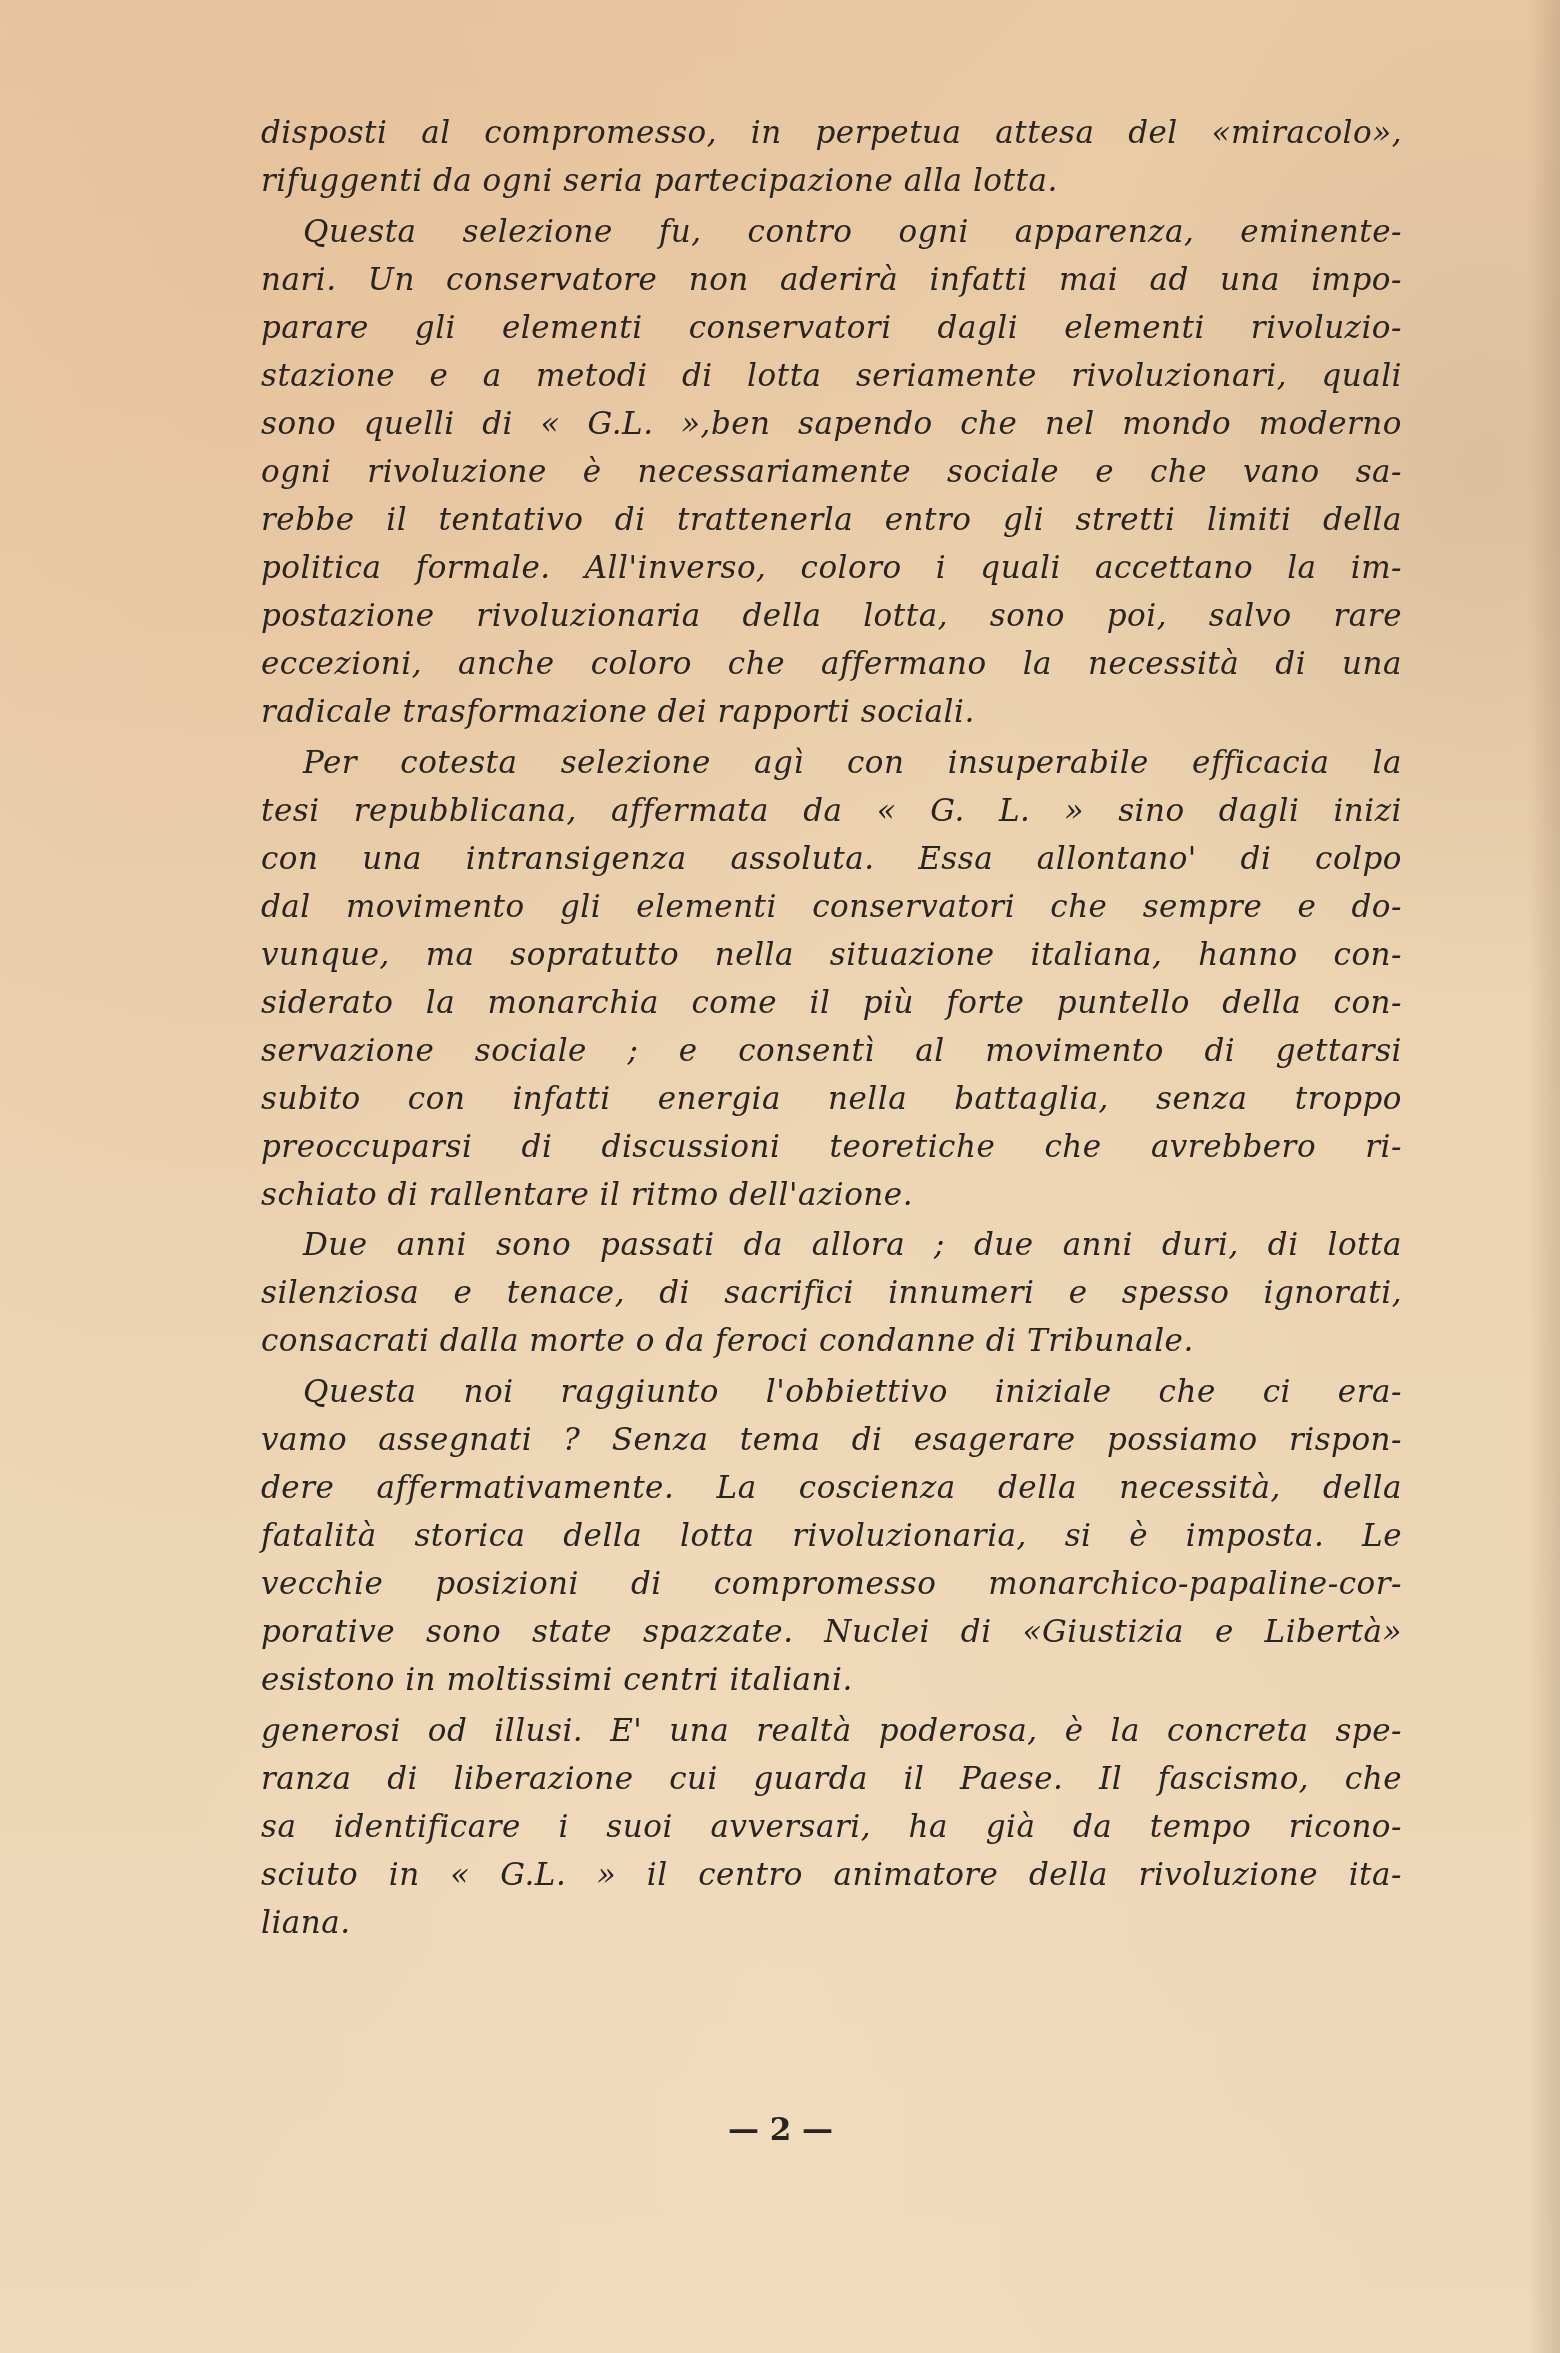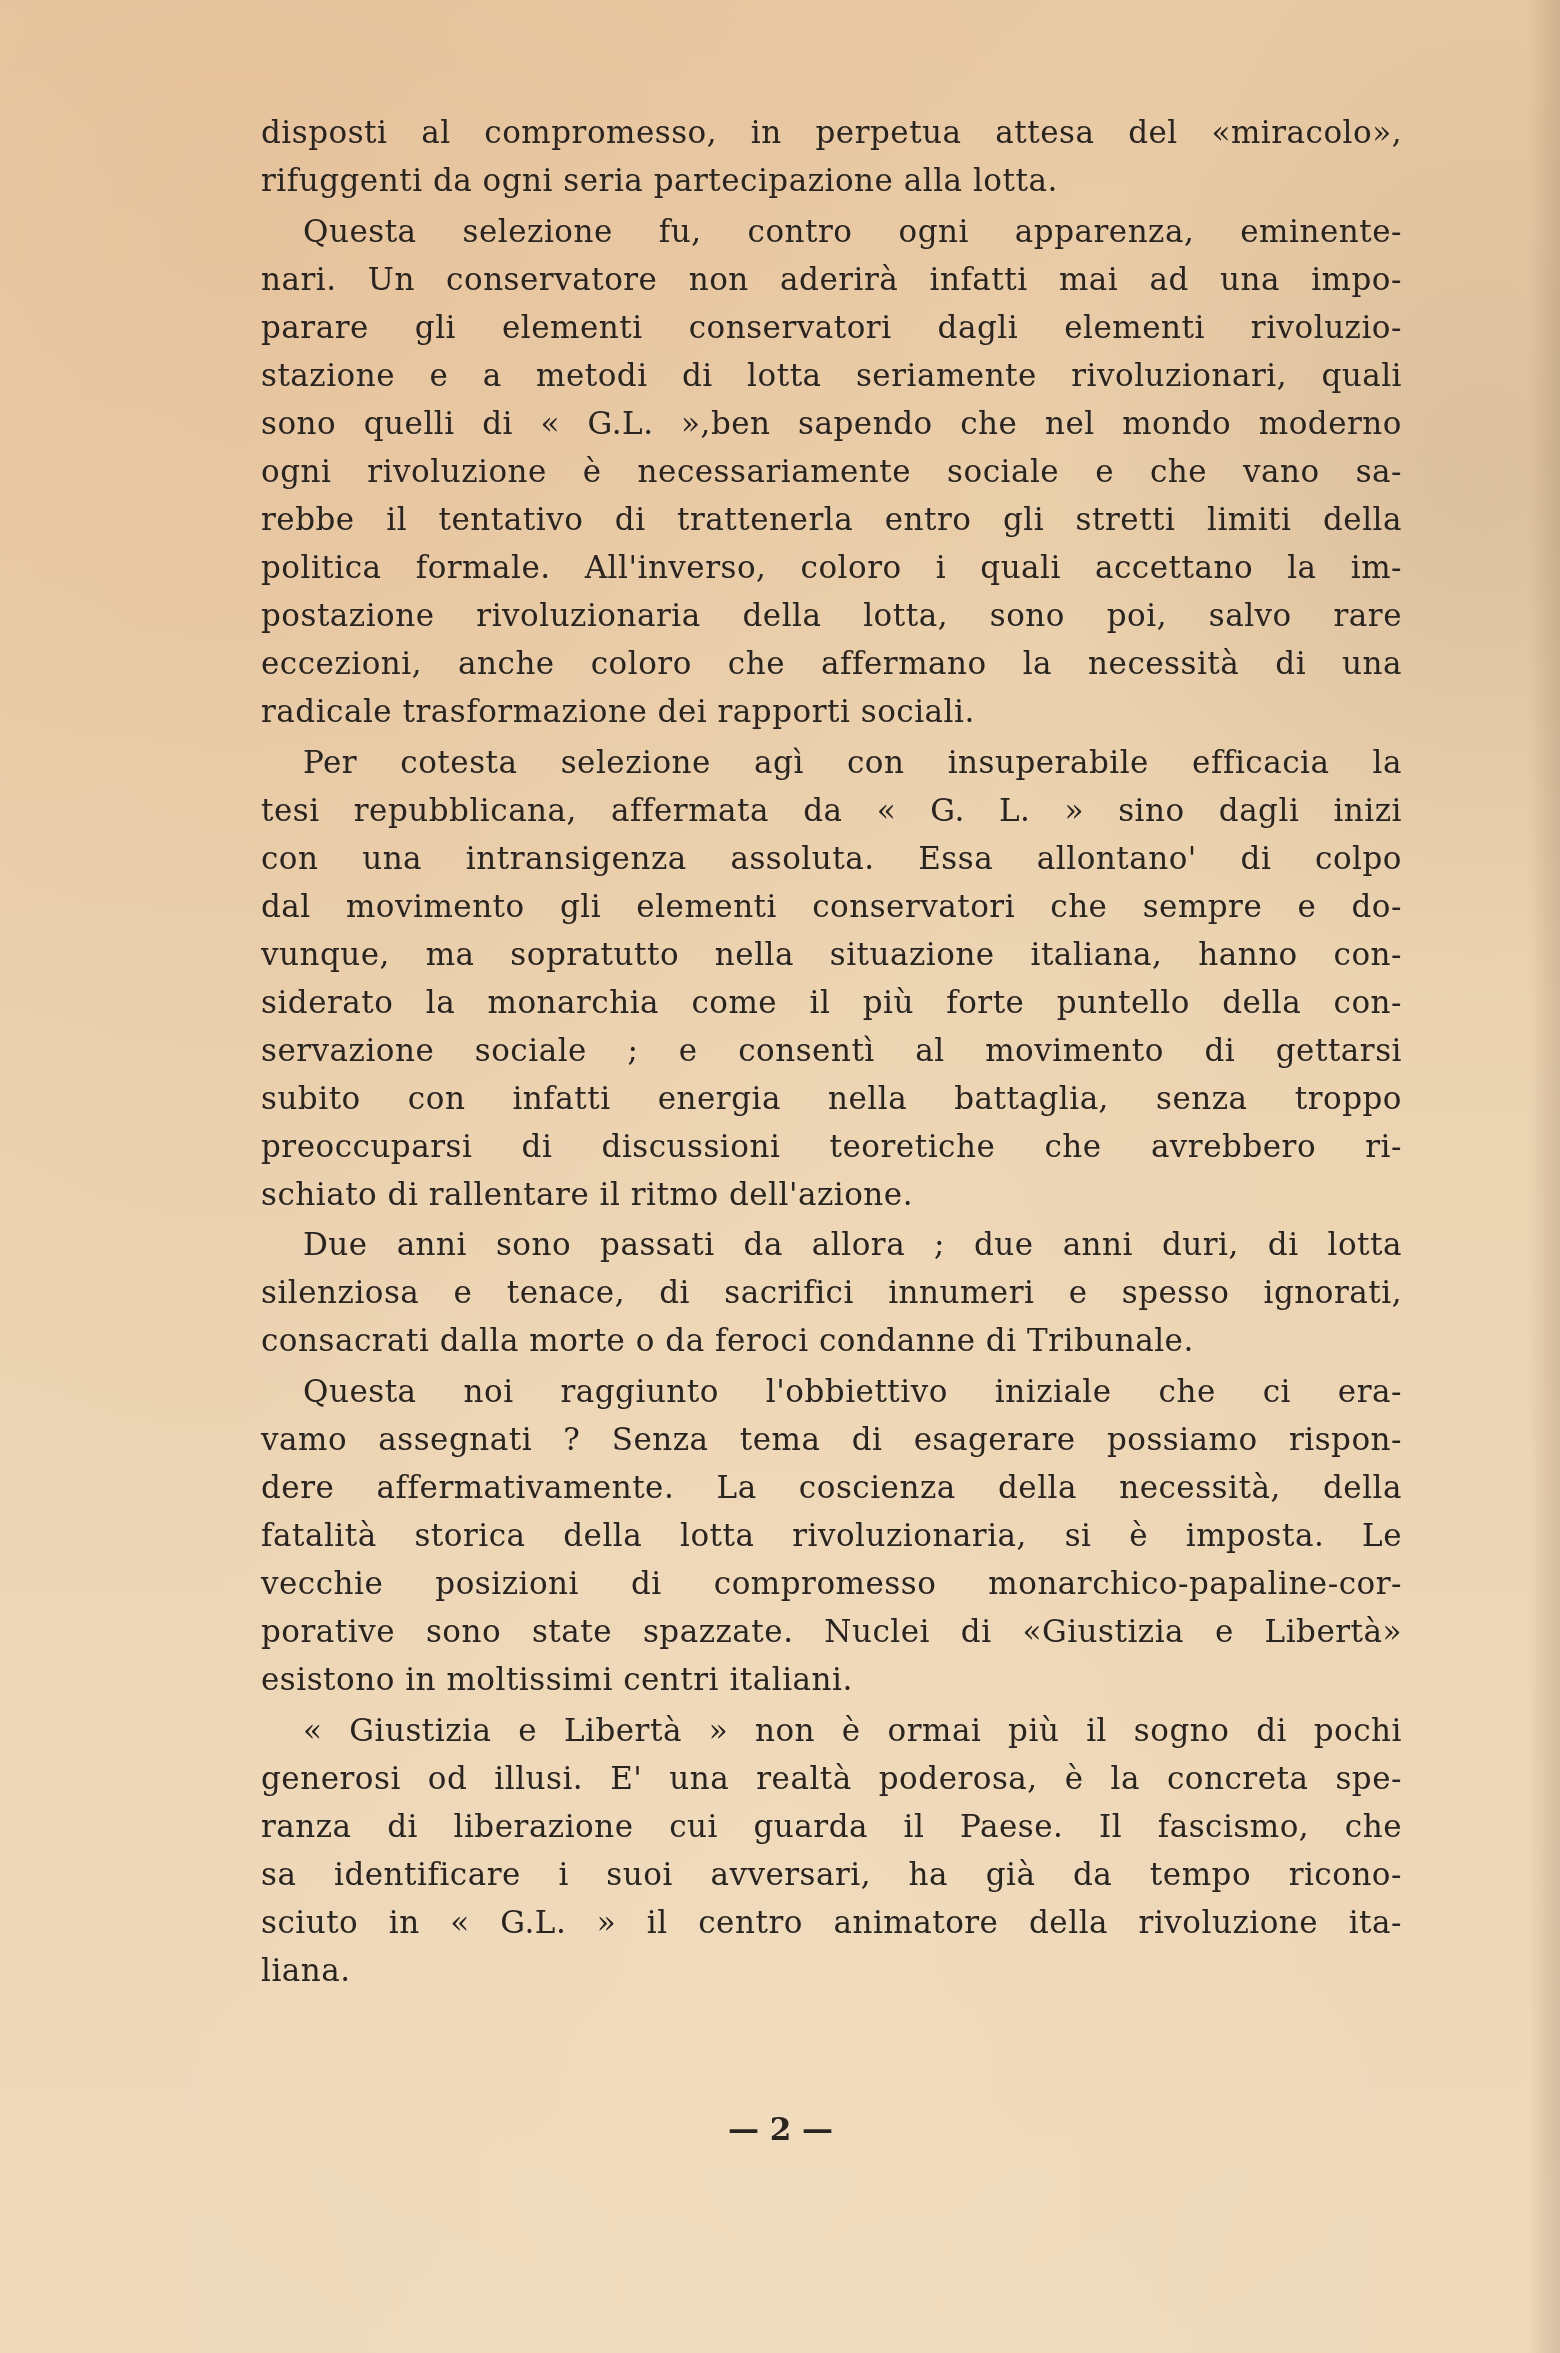--- a/index.html
+++ b/index.html
@@ -30,20 +30,21 @@
     width: 33px;
     height: 2354px;
     background: linear-gradient(90deg, rgba(0,0,0,0) 0%, rgba(150,120,90,0.18) 60%, rgba(120,95,70,0.22) 100%);
   }
   .text-block {
     position: absolute;
     left: 261px;
     top: 108px;
     width: 1141px;
     font-family: "DejaVu Serif", "Liberation Serif", serif;
+    font-style: italic;
     font-size: 31px;
     color: #2a2420;
     letter-spacing: 0.5px;
   }
   .para {
     margin: 0 0 2.8px 0;
   }
   .line {
     display: block;
     height: 48px;
@@ -121,21 +122,20 @@
       <span class="line indent">Questa noi raggiunto l'obbiettivo iniziale che ci era-</span>
       <span class="line">vamo assegnati ? Senza tema di esagerare possiamo rispon-</span>
       <span class="line">dere affermativamente. La coscienza della necessità, della</span>
       <span class="line">fatalità storica della lotta rivoluzionaria, si è imposta. Le</span>
       <span class="line">vecchie posizioni di compromesso monarchico-papaline-cor-</span>
       <span class="line">porative sono state spazzate. Nuclei di «Giustizia e Libertà»</span>
       <span class="line last">esistono in moltissimi centri italiani.</span>
     </div>
 
     <div class="para">
-      <span class="line indent">« Giustizia e Libertà » non è ormai più il sogno di pochi</span>
       <span class="line">generosi od illusi. E' una realtà poderosa, è la concreta spe-</span>
       <span class="line">ranza di liberazione cui guarda il Paese. Il fascismo, che</span>
       <span class="line">sa identificare i suoi avversari, ha già da tempo ricono-</span>
       <span class="line">sciuto in « G.L. » il centro animatore della rivoluzione ita-</span>
       <span class="line last">liana.</span>
     </div>
 
   </div>
 
   <div class="page-number">— 2 —</div>

